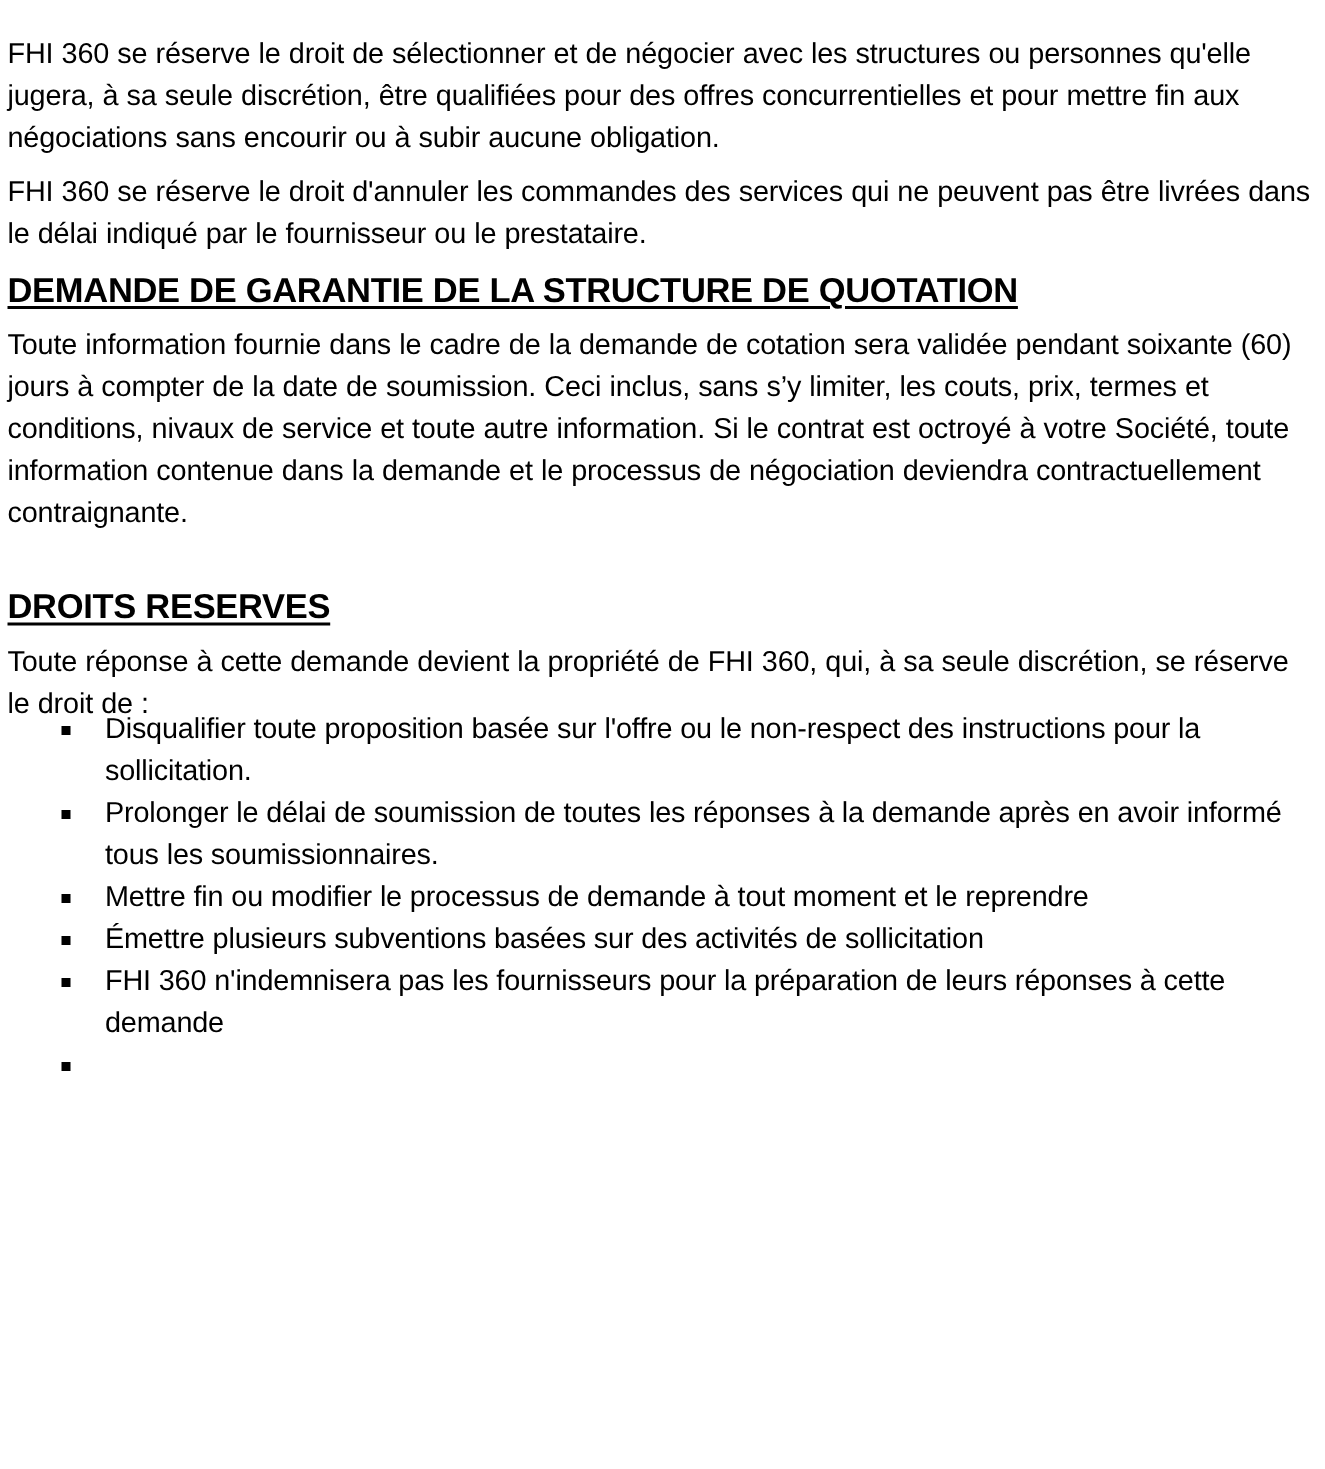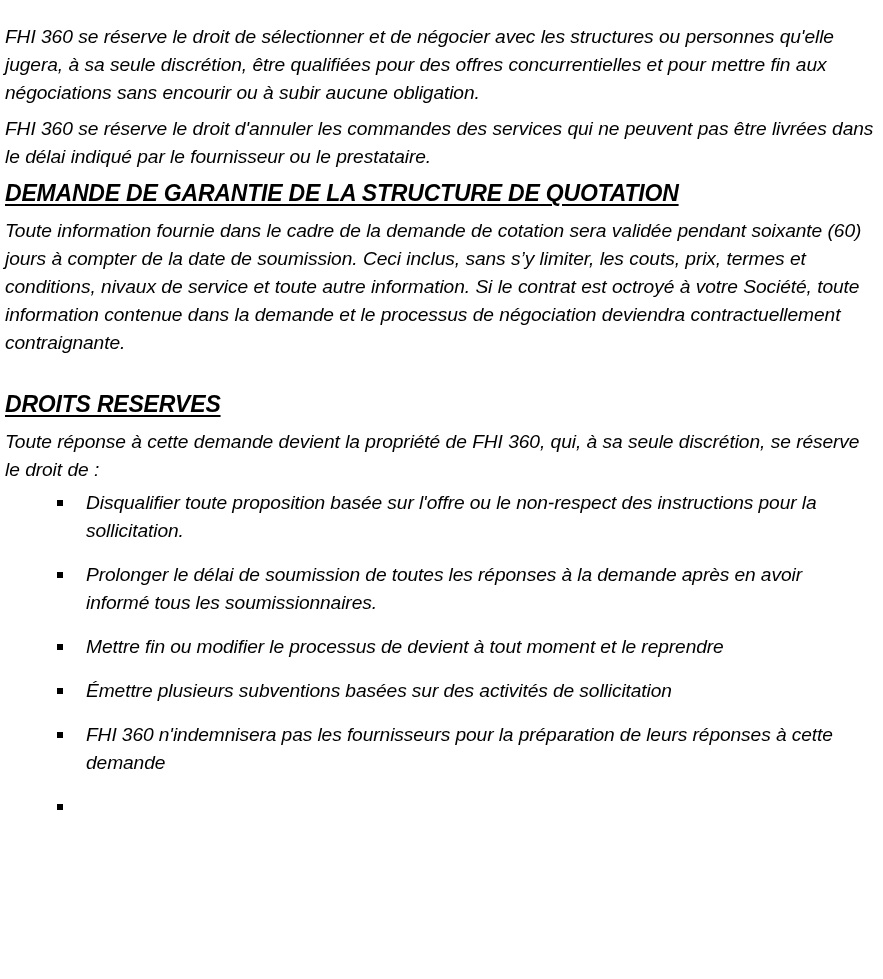--- a/index.html
+++ b/index.html
@@ -15,21 +15,20 @@
     color: #000000;
     overflow: hidden;
     position: relative;
   }
   .page {
     position: relative;
     width: 883px;
     height: 979px;
     padding: 0;
     box-sizing: border-box;
-    font-style: italic;
   }
   .body-text {
     position: absolute;
     left: 5px;
     width: 873px;
     font-size: 19.2px;
     line-height: 28px;
     letter-spacing: -0.1px;
     word-spacing: 0.2px;
     text-align: left;
@@ -54,21 +53,21 @@
     list-style: none;
     margin: 0;
     padding: 0;
   }
   .bullet-item {
     position: relative;
     padding-left: 65px;
     font-size: 19.2px;
     line-height: 28px;
     letter-spacing: -0.1px;
-    margin: 16px;
+    margin: 0;
     color: #000000;
   }
   .bullet-marker {
     position: absolute;
     left: 36px;
     top: 11px;
     width: 6px;
     height: 6px;
     background: #000000;
     display: block;
@@ -121,21 +120,21 @@
     <li class="bullet-item">
       <span class="bullet-marker"></span>
       <span>Disqualifier toute proposition basée sur l'offre ou le non-respect des instructions pour la sollicitation.</span>
     </li>
     <li class="bullet-item">
       <span class="bullet-marker"></span>
       <span>Prolonger le délai de soumission de toutes les réponses à la demande après en avoir informé tous les soumissionnaires.</span>
     </li>
     <li class="bullet-item">
       <span class="bullet-marker"></span>
-      <span>Mettre fin ou modifier le processus de devient à tout moment et le reprendre</span>
+      <span>Mettre fin ou modifier le processus de demande à tout moment et le reprendre</span>
     </li>
     <li class="bullet-item">
       <span class="bullet-marker"></span>
       <span>Émettre plusieurs subventions basées sur des activités de sollicitation</span>
     </li>
     <li class="bullet-item">
       <span class="bullet-marker"></span>
       <span>FHI 360 n'indemnisera pas les fournisseurs pour la préparation de leurs réponses à cette demande</span>
     </li>
     <li class="bullet-item">

